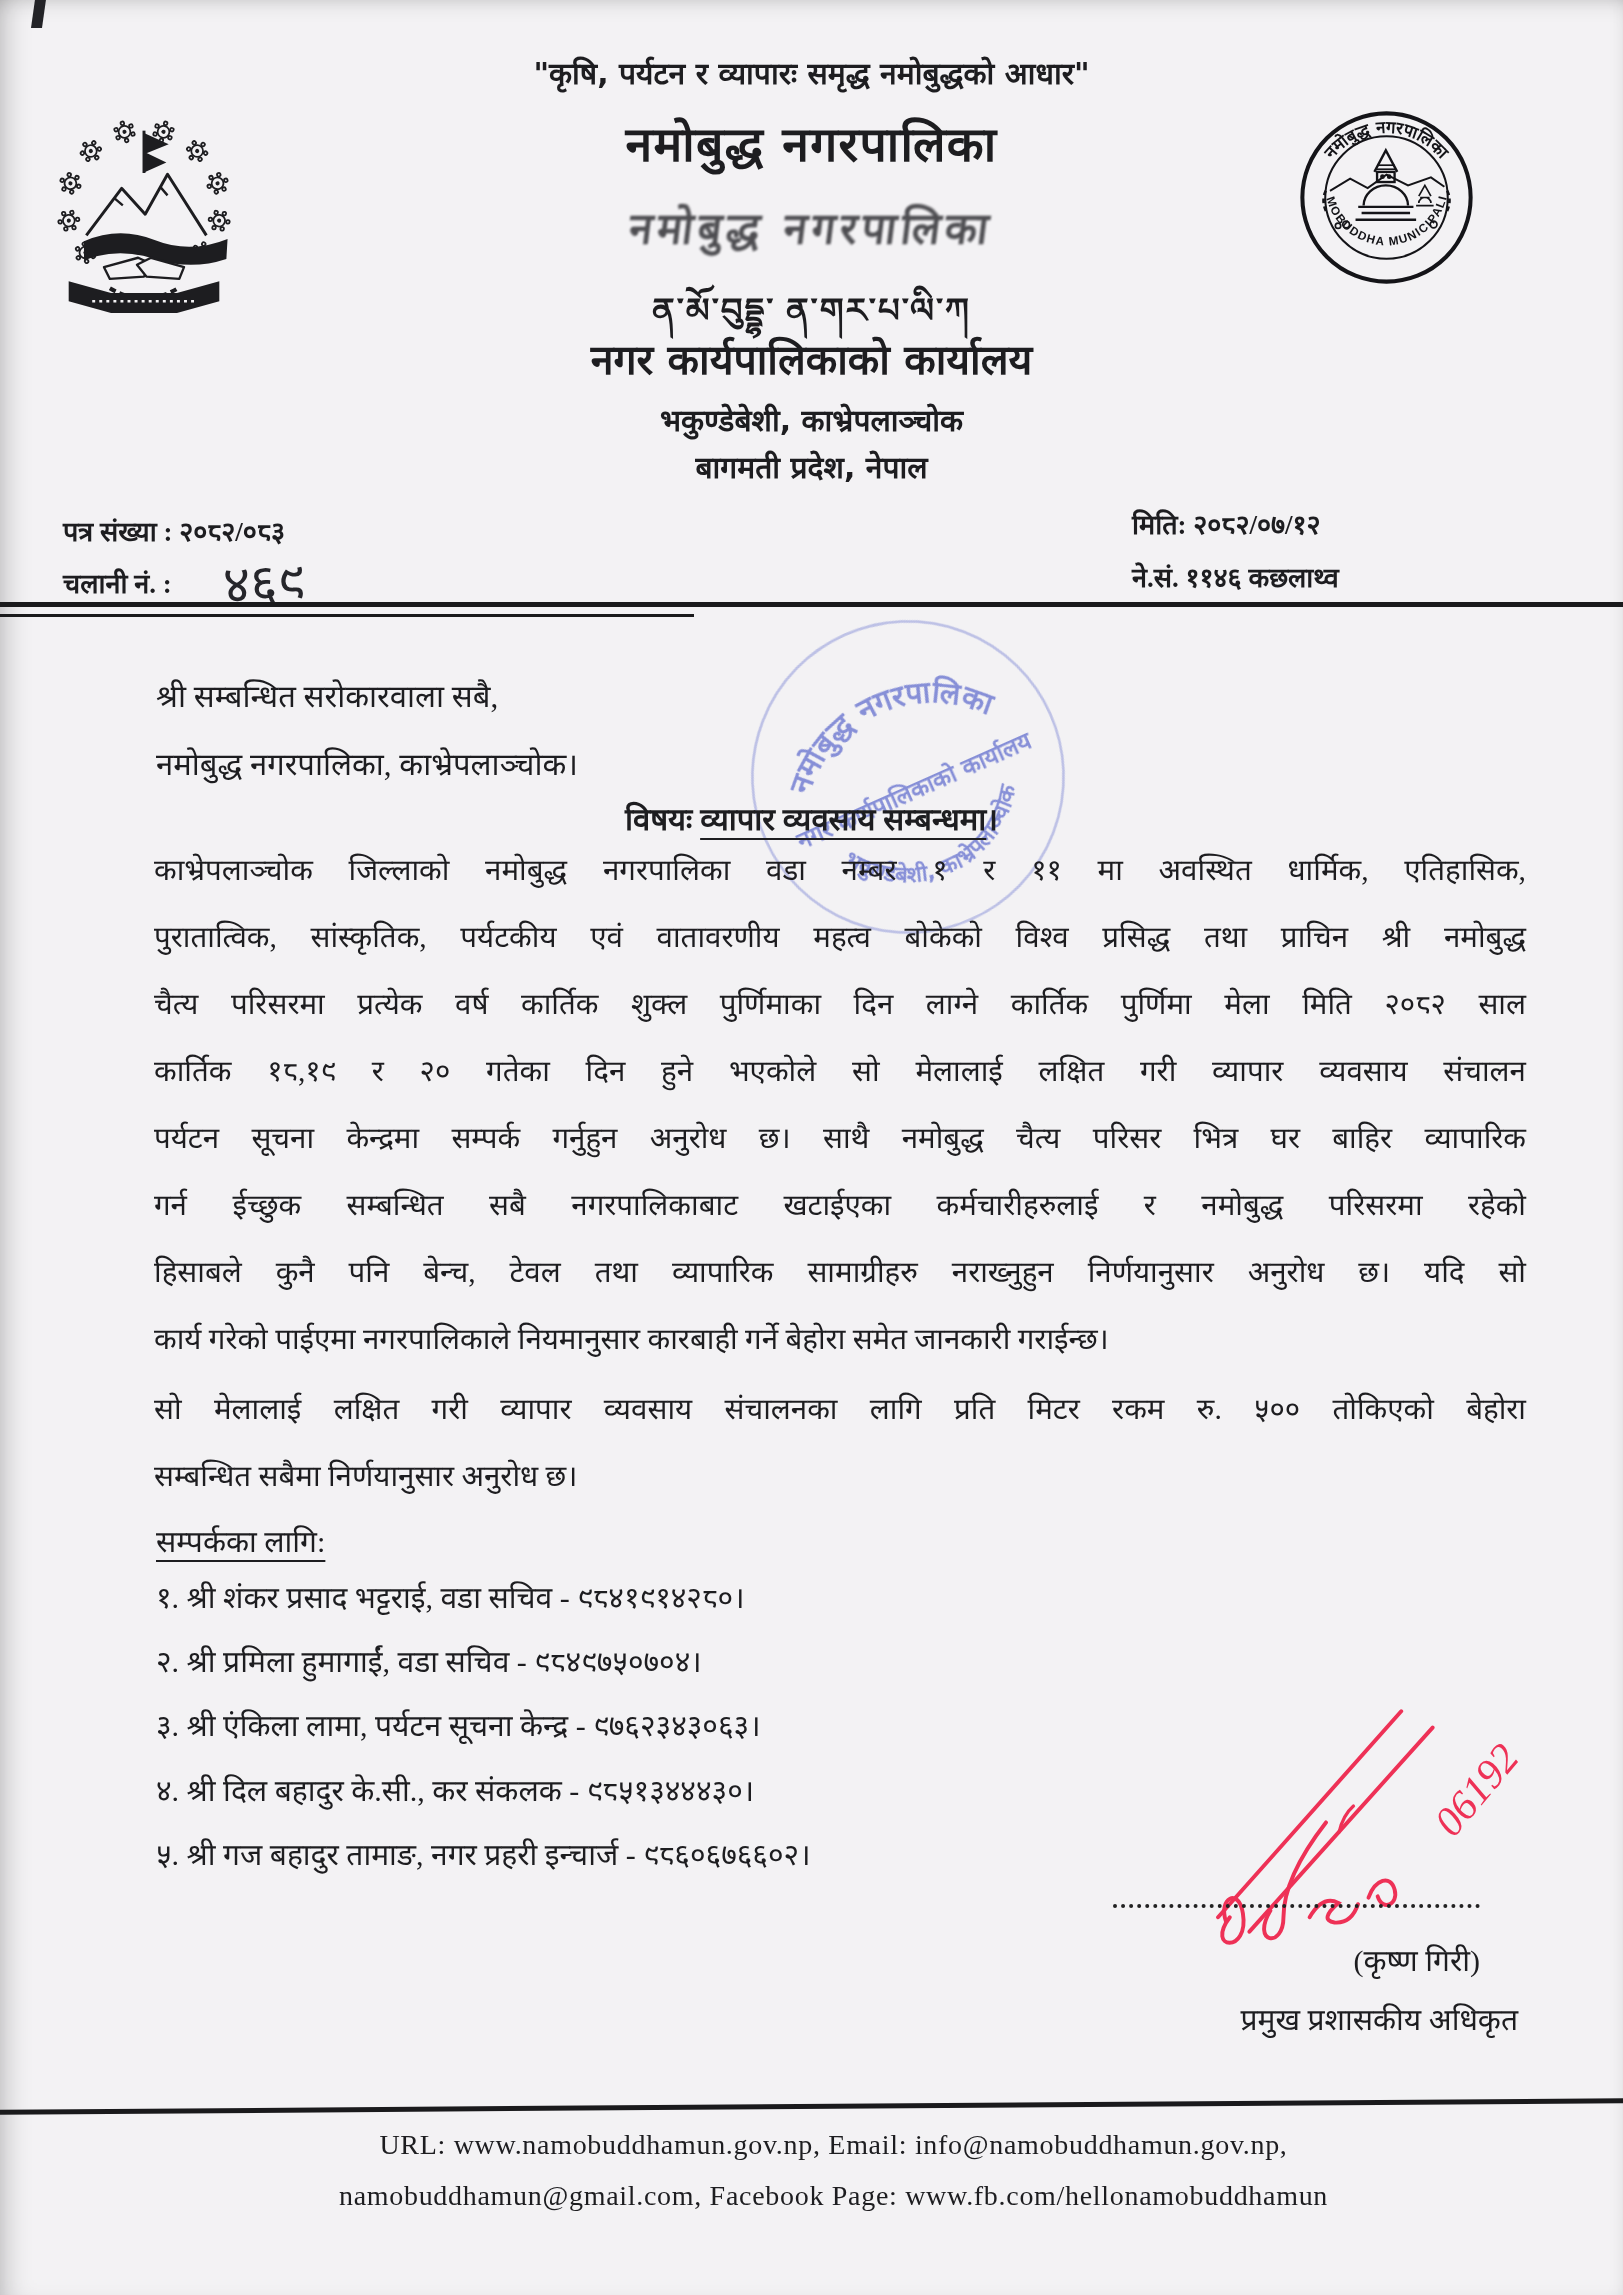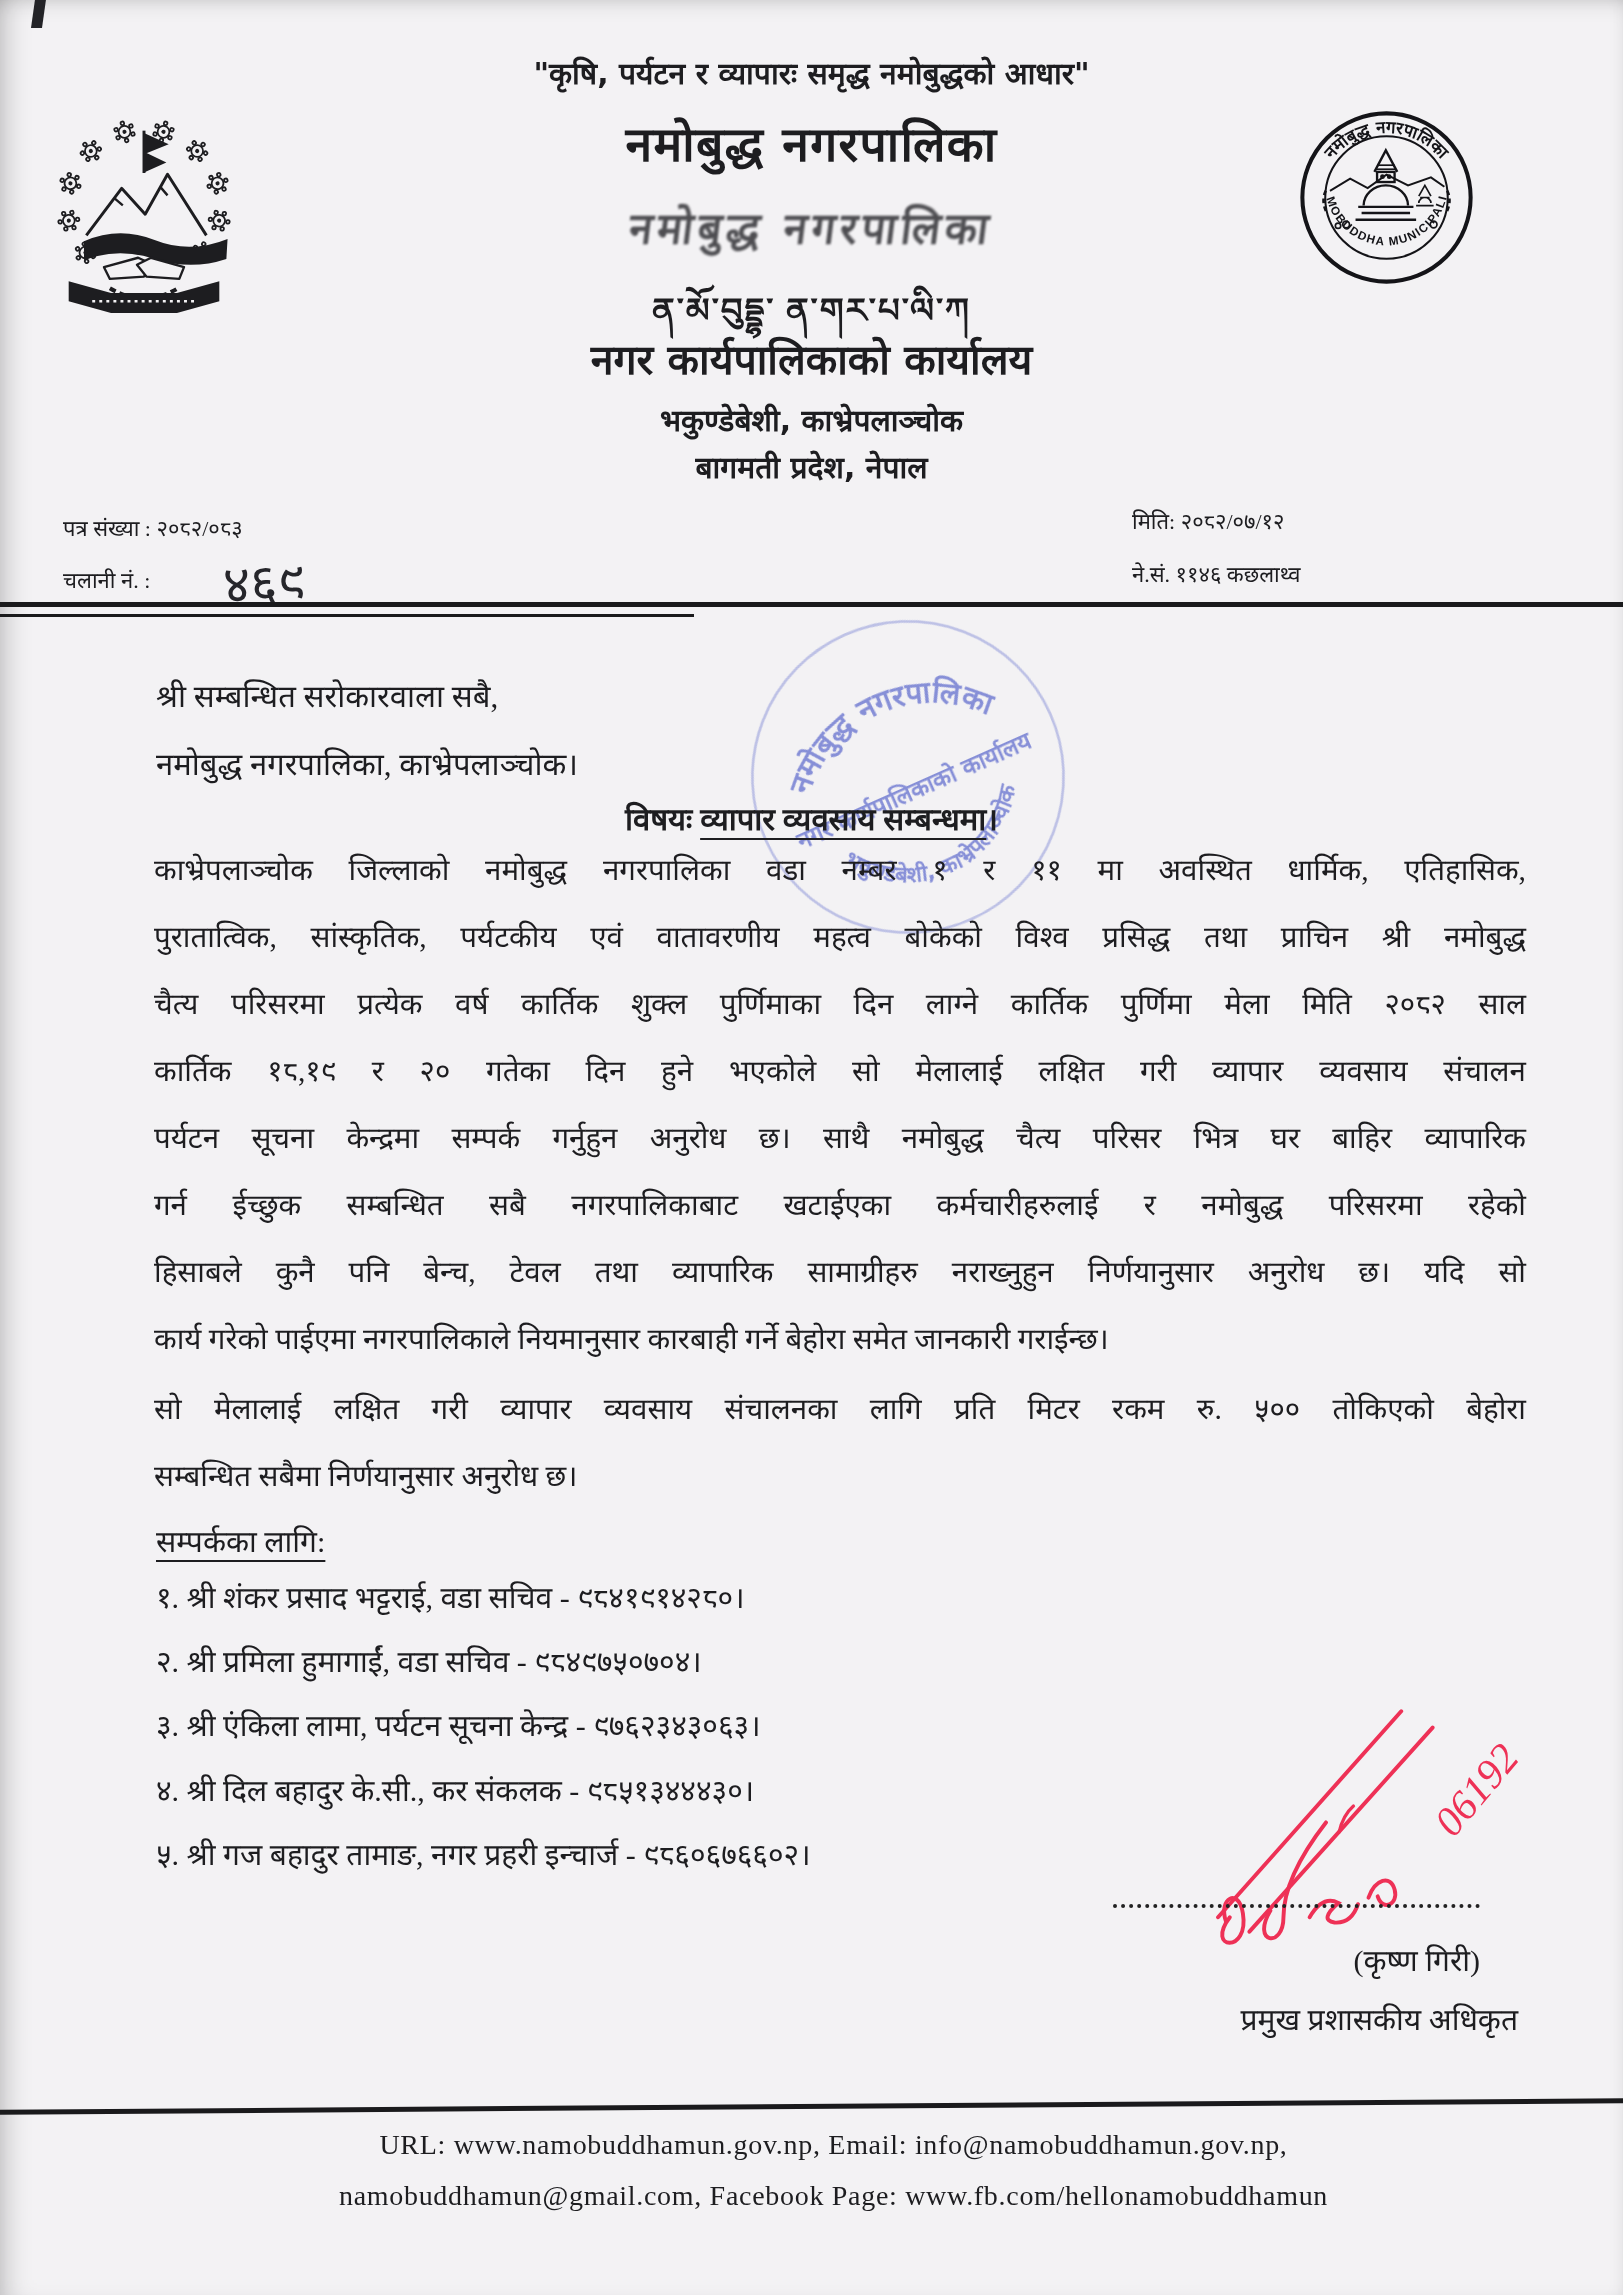--- a/index.html
+++ b/index.html
@@ -11,21 +11,21 @@
   .center{left:0;right:0;text-align:center;}
   .sans{font-family:"DejaVu Sans",sans-serif;}
   .slogan{top:52px;font-size:30px;font-weight:700;}
   .title{top:110px;font-size:48px;font-weight:800;letter-spacing:1.3px;}
   .ghost{top:198px;font-size:42px;font-weight:700;opacity:.82;filter:blur(0.9px);
          transform:skewX(-7deg) scaleY(1.04);letter-spacing:4.6px;color:#2a2a2e;}
   .tibetan{top:272px;font-size:34px;font-weight:700;letter-spacing:2px;}
   .office{top:330px;font-size:41px;font-weight:800;}
   .addr1{top:399px;font-size:30px;font-weight:700;}
   .addr2{top:446px;font-size:30px;font-weight:700;}
-  .meta{font-size:22px;font-weight:400;}
+  .meta{font-size:27px;font-weight:700;}
   .hand{font-size:52px;font-weight:400;transform:rotate(-3deg);color:#26262b;}
   .rule{background:#1a1a1c;}
   .bodyline{font-size:29.5px;line-height:67px;white-space:nowrap;}
   .jl{white-space:normal;text-align:justify;text-align-last:justify;}
   .contact{font-size:30px;white-space:nowrap;}
   .uline{text-decoration:underline;text-decoration-thickness:2px;text-underline-offset:7.9px;}
   .subject{top:797px;font-size:31px;font-weight:600;}
   .sig-dots{border-bottom:4.6px dotted #222;}
   .sig-name{font-size:30px;text-align:right;}
   .footer{font-size:28px;letter-spacing:0.7px;padding-left:44px;}

